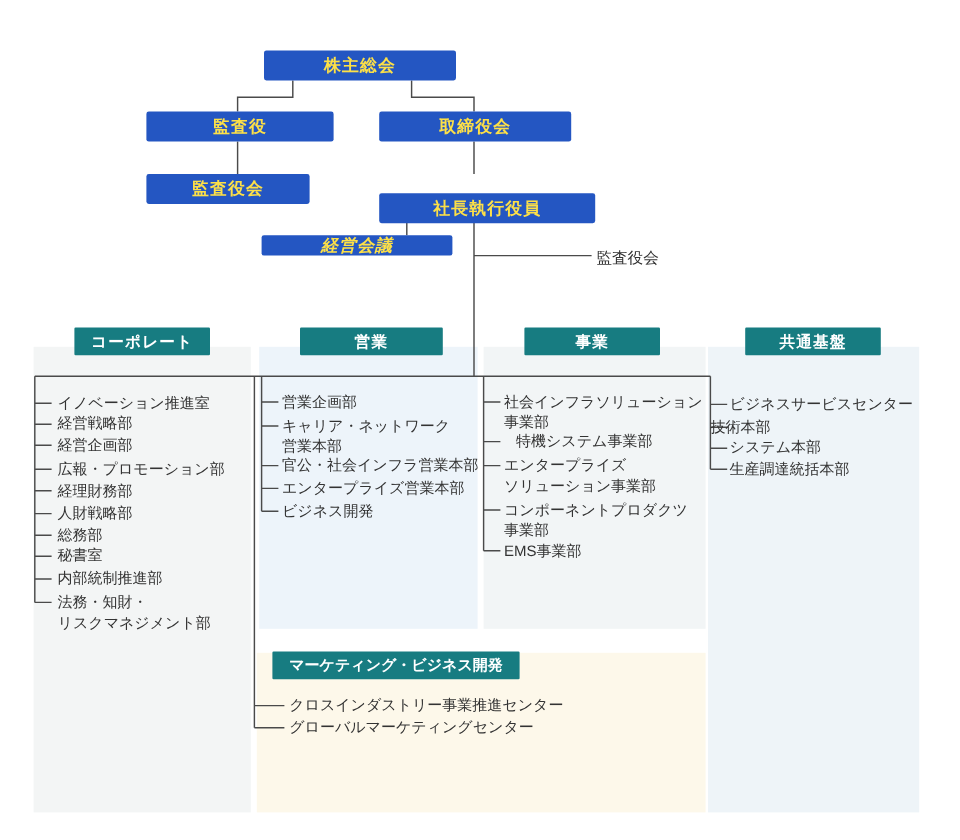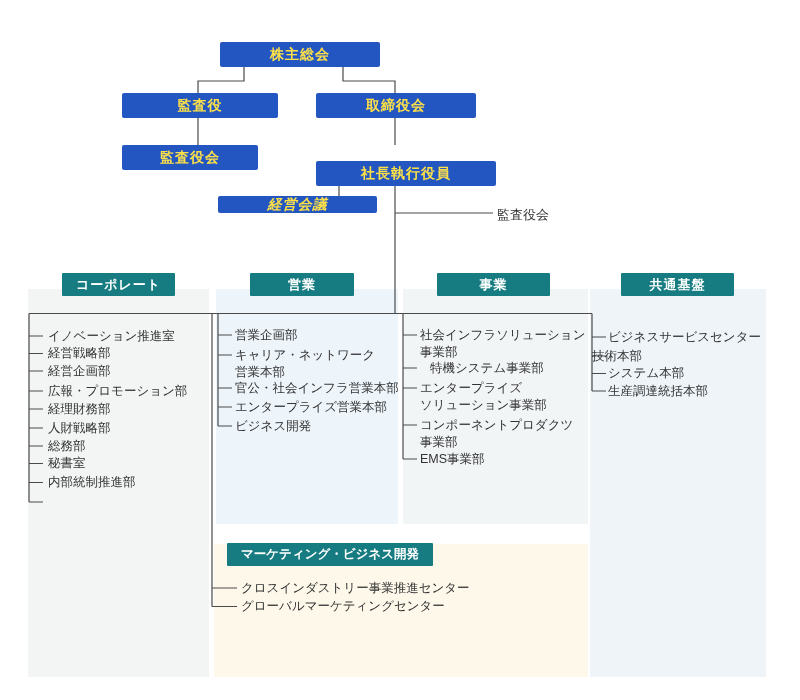--- a/index.html
+++ b/index.html
@@ -75,34 +75,36 @@
   <div class="bluebox" style="left:220px;top:42px;width:160px;height:25px;">株主総会</div>
   <div class="bluebox" style="left:122px;top:93px;width:156px;height:25px;">監査役</div>
   <div class="bluebox" style="left:316px;top:93px;width:160px;height:25px;">取締役会</div>
   <div class="bluebox" style="left:122px;top:145px;width:136px;height:25px;">監査役会</div>
   <div class="bluebox" style="left:316px;top:161px;width:180px;height:25px;">社長執行役員</div>
   <div class="bluebox" style="left:218px;top:196px;width:159px;height:17px;font-style:italic;">経営会議</div>
 
   <div class="sidelabel" style="left:497px;top:206px;">監査役会</div>
 
   <div class="tealbox" style="left:62px;top:273px;width:113px;height:23px;">コーポレート</div>
-  <div class="tealbox" style="left:250px;top:273px;width:104px;height:23px;">営業</div>
+  <div class="tealbox" style="left:250px;top:273px;width:119px;height:23px;">営業</div>
   <div class="tealbox" style="left:437px;top:273px;width:113px;height:23px;">事業</div>
   <div class="tealbox" style="left:621px;top:273px;width:113px;height:23px;">共通基盤</div>
   <div class="tealbox" style="left:227px;top:543px;width:206px;height:23px;font-size:12.5px;letter-spacing:0;">マーケティング・ビジネス開発</div>
 
   <div class="item" style="left:48px;top:328px;">イノベーション推進室</div>
   <div class="item" style="left:48px;top:345px;">経営戦略部</div>
   <div class="item" style="left:48px;top:363px;">経営企画部</div>
   <div class="item" style="left:48px;top:383px;">広報・プロモーション部</div>
   <div class="item" style="left:48px;top:401px;">経理財務部</div>
   <div class="item" style="left:48px;top:420px;">人財戦略部</div>
   <div class="item" style="left:48px;top:438px;">総務部</div>
   <div class="item" style="left:48px;top:455px;">秘書室</div>
   <div class="item" style="left:48px;top:474px;">内部統制推進部</div>
+  <div class="item" style="left:48px;top:494px;">法務・知財・
+リスクマネジメント部</div>
 
   <div class="item" style="left:235px;top:327px;">営業企画部</div>
   <div class="item" style="left:235px;top:347px;">キャリア・ネットワーク
 営業本部</div>
   <div class="item" style="left:235px;top:380px;">官公・社会インフラ営業本部</div>
   <div class="item" style="left:235px;top:399px;">エンタープライズ営業本部</div>
   <div class="item" style="left:235px;top:418px;">ビジネス開発</div>
 
   <div class="item" style="left:420px;top:327px;">社会インフラソリューション
 事業部</div>

